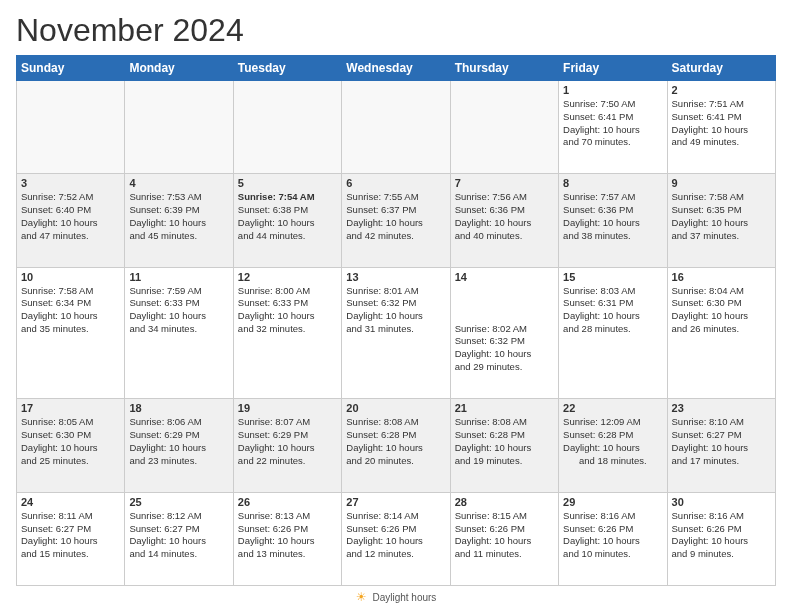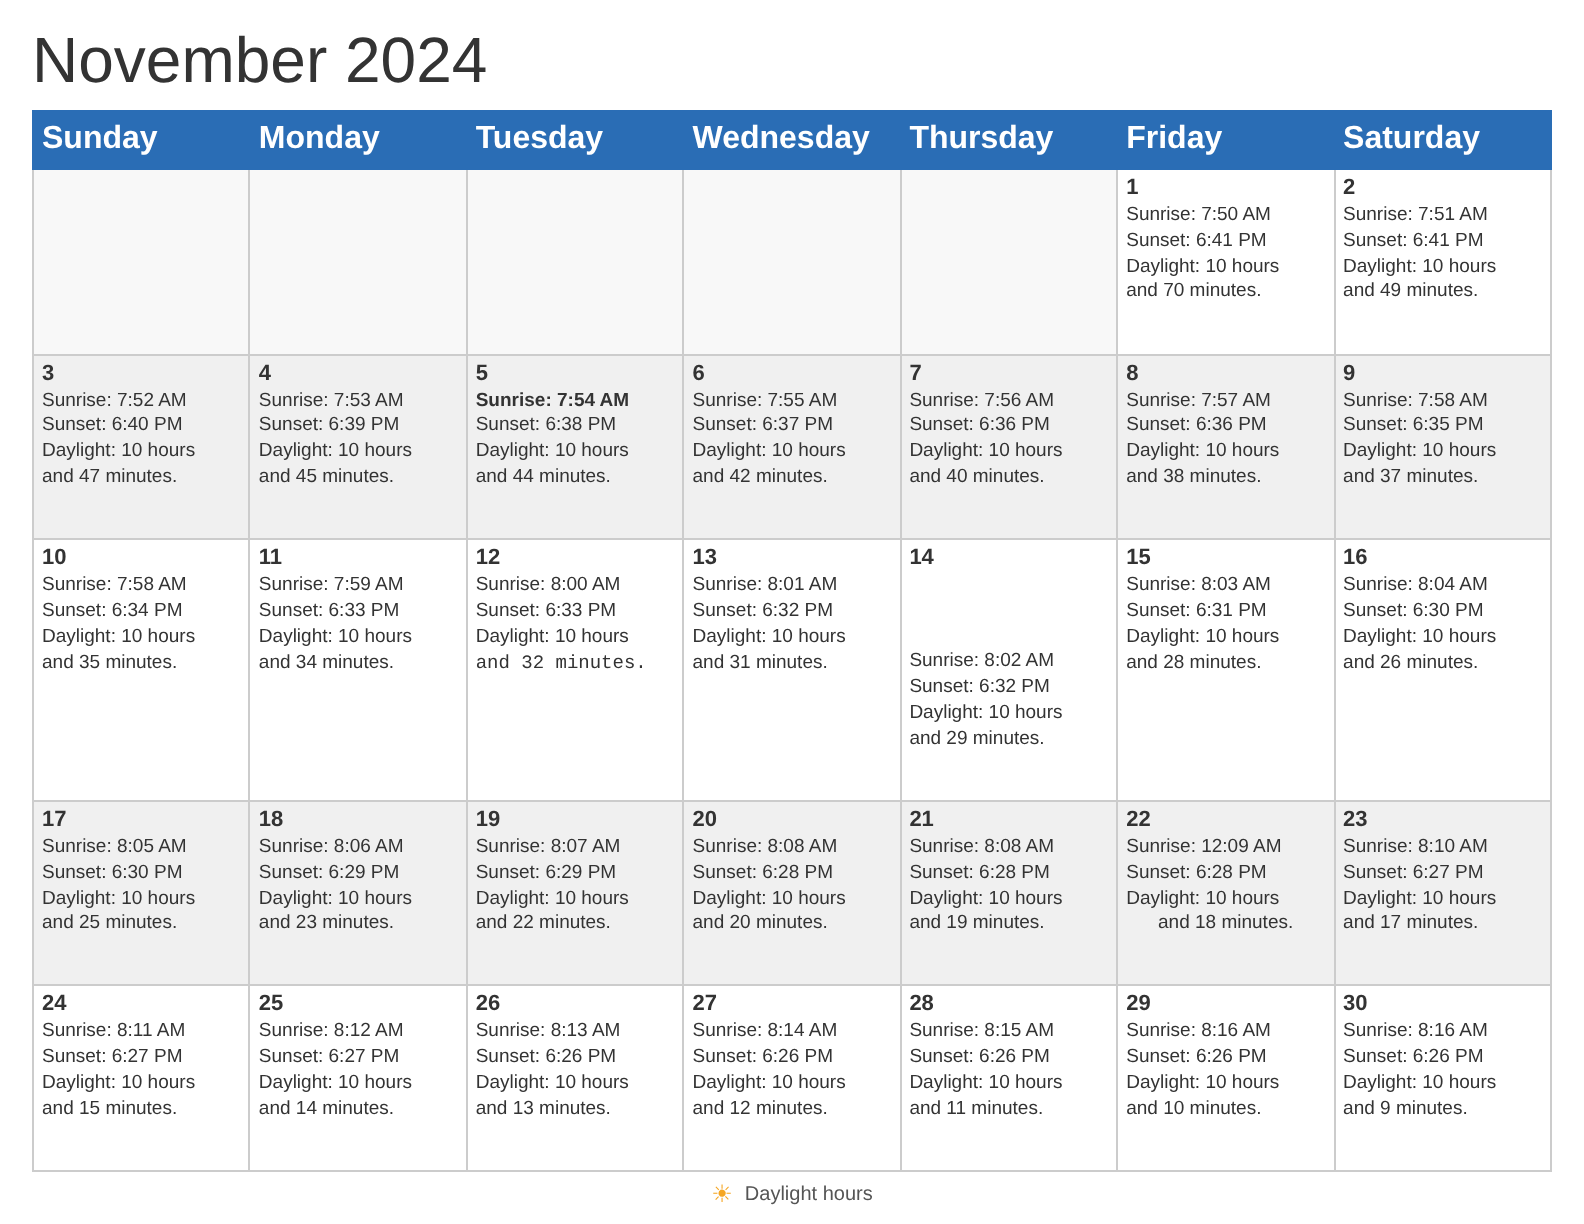--- a/index.html
+++ b/index.html
@@ -47,21 +47,21 @@
     .calendar {
       flex: 1;
       border: 1px solid #ccc;
       border-collapse: collapse;
       width: 100%;
       table-layout: fixed;
     }
     .calendar th {
       background: #2a6db5;
       color: #fff;
-      font-size: 16px;
+      font-size: 12px;
       font-weight: bold;
       padding: 5px 4px;
       text-align: left;
       border: 1px solid #2a6db5;
     }
     .calendar td {
       border: 1px solid #ccc;
       vertical-align: top;
       padding: 3px 4px;
       font-size: 9.5px;
@@ -203,21 +203,21 @@
             <div style="line-height: 1.35;">Sunrise: 7:59 AM</div>
             <div style="line-height: 1.35;">Sunset: 6:33 PM</div>
             <div style="line-height: 1.35;">Daylight: 10 hours</div>
             <div style="line-height: 1.35;">and 34 minutes.</div>
           </td>
           <td>
             <span class="day-number">12</span>
             <div style="line-height: 1.35;">Sunrise: 8:00 AM</div>
             <div style="line-height: 1.35;">Sunset: 6:33 PM</div>
             <div style="line-height: 1.35;">Daylight: 10 hours</div>
-            <div style="line-height: 1.35; font-family: Liberation Mono, monospace;">and 32 minutes.</div>
+            <div style="line-height: 1.35;">and 32 minutes.</div>
           </td>
           <td>
             <span class="day-number">13</span>
             <div style="line-height: 1.35;">Sunrise: 8:01 AM</div>
             <div style="line-height: 1.35;">Sunset: 6:32 PM</div>
             <div style="line-height: 1.35;">Daylight: 10 hours</div>
             <div style="line-height: 1.35;">and 31 minutes.</div>
           </td>
           <td>
             <span class="day-number">14</span>

